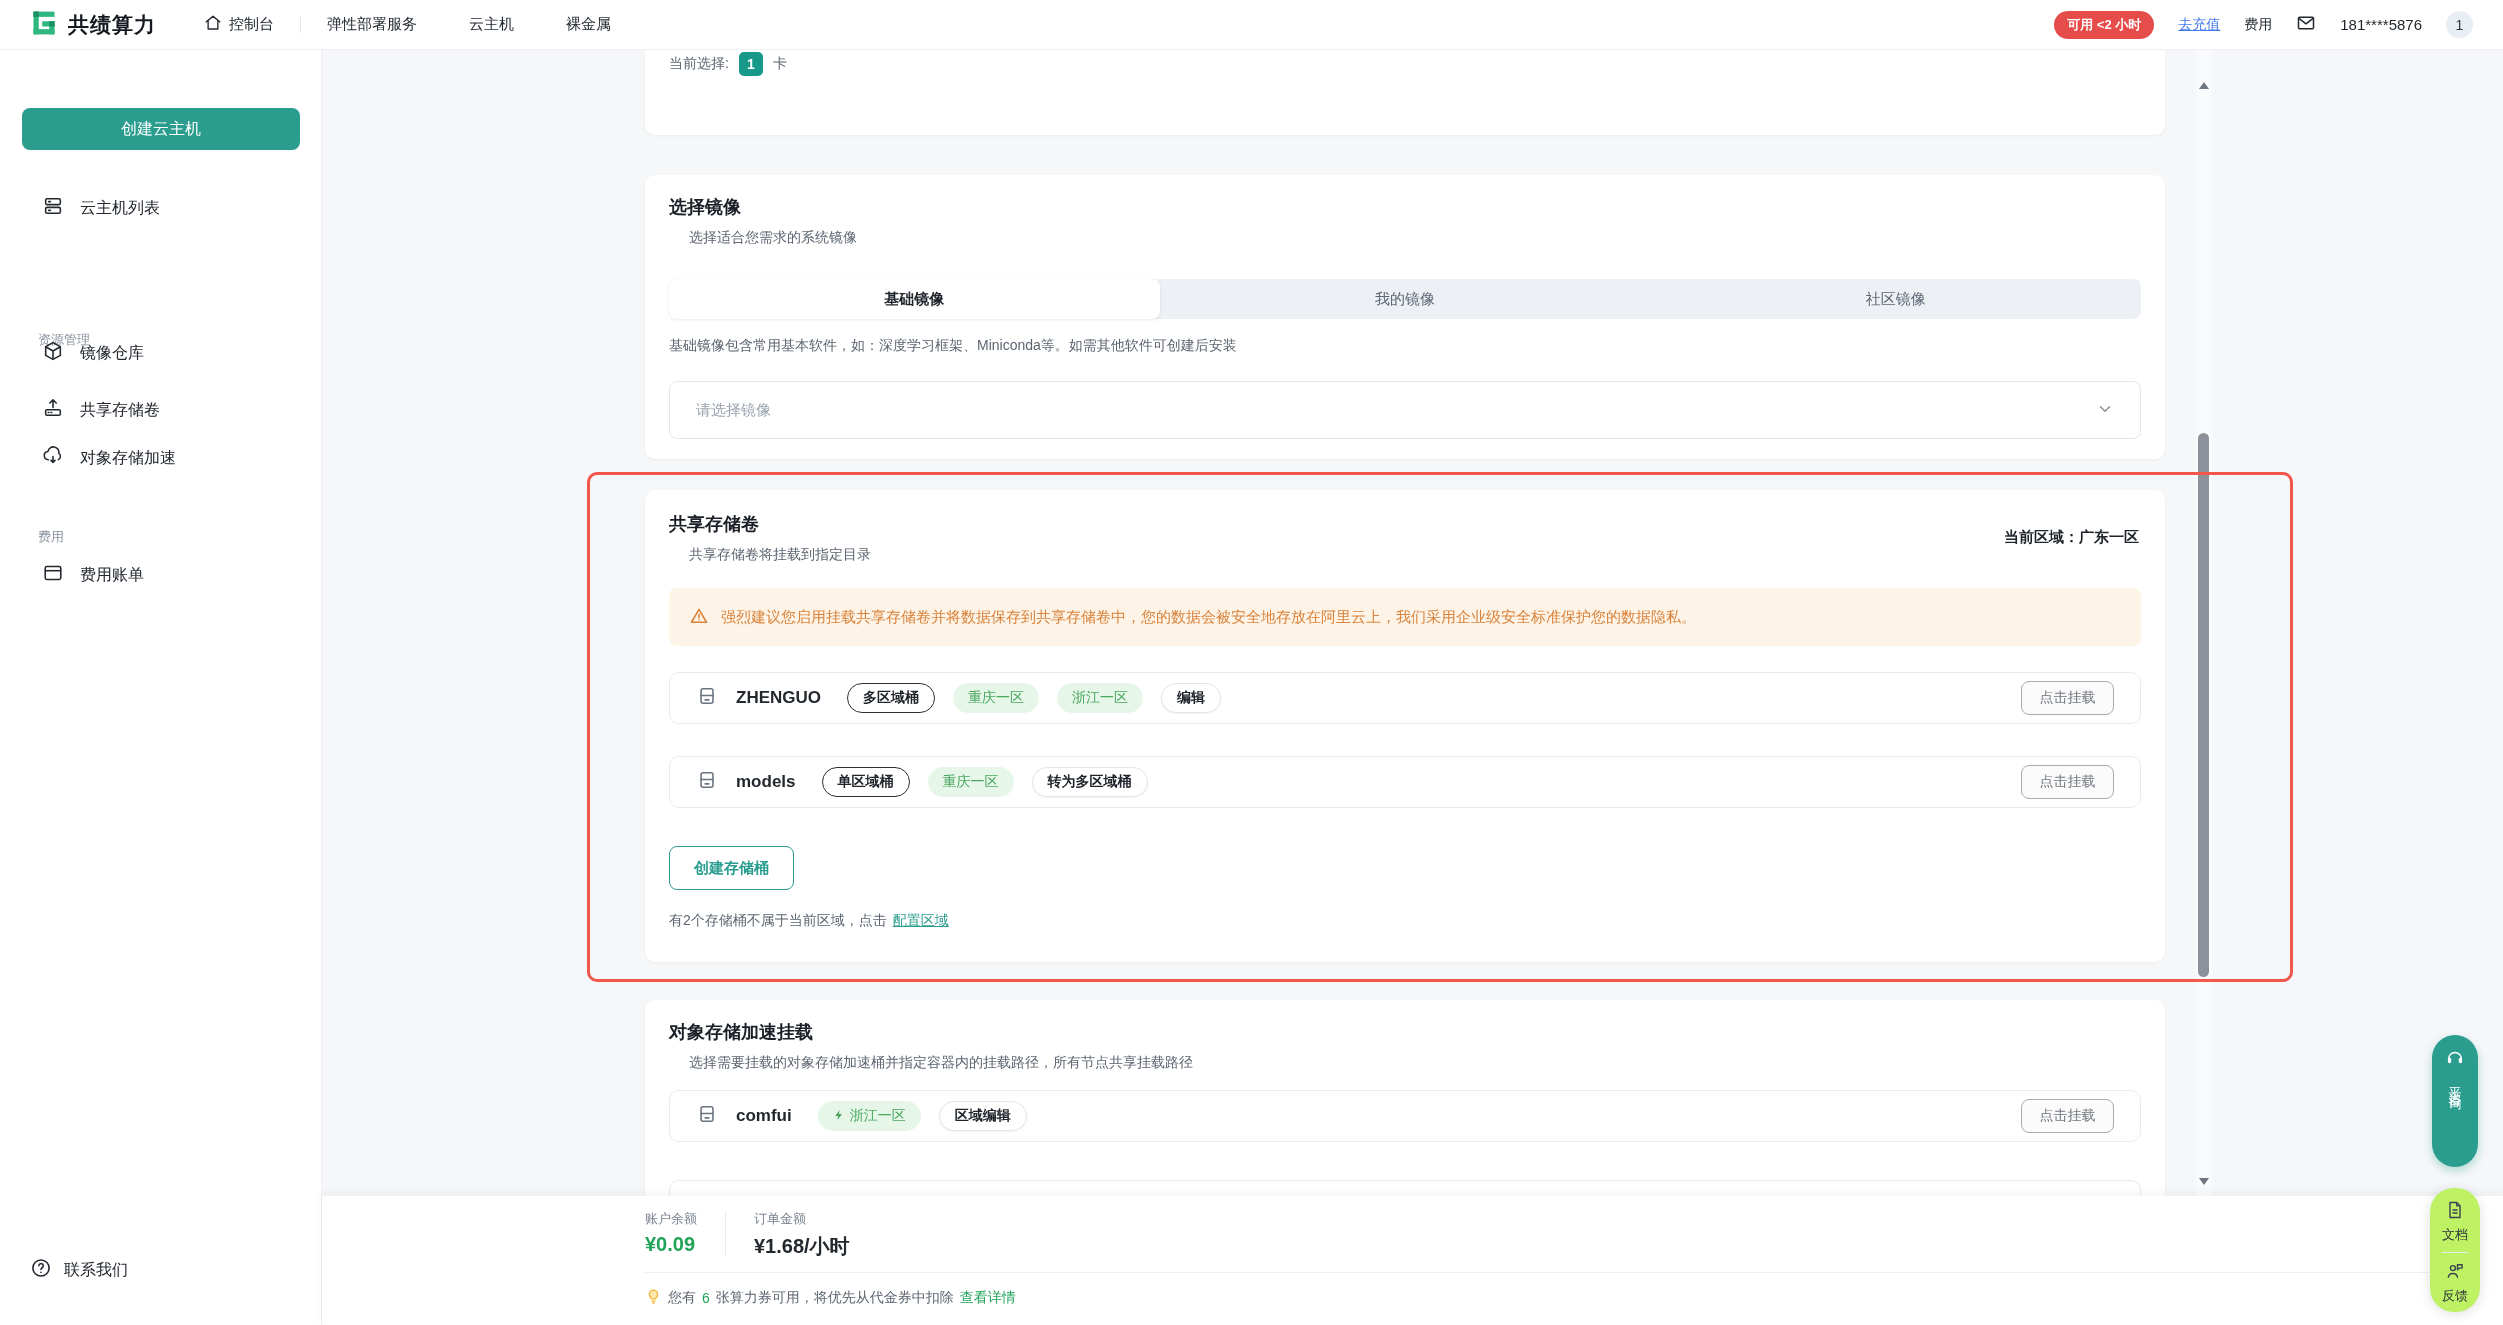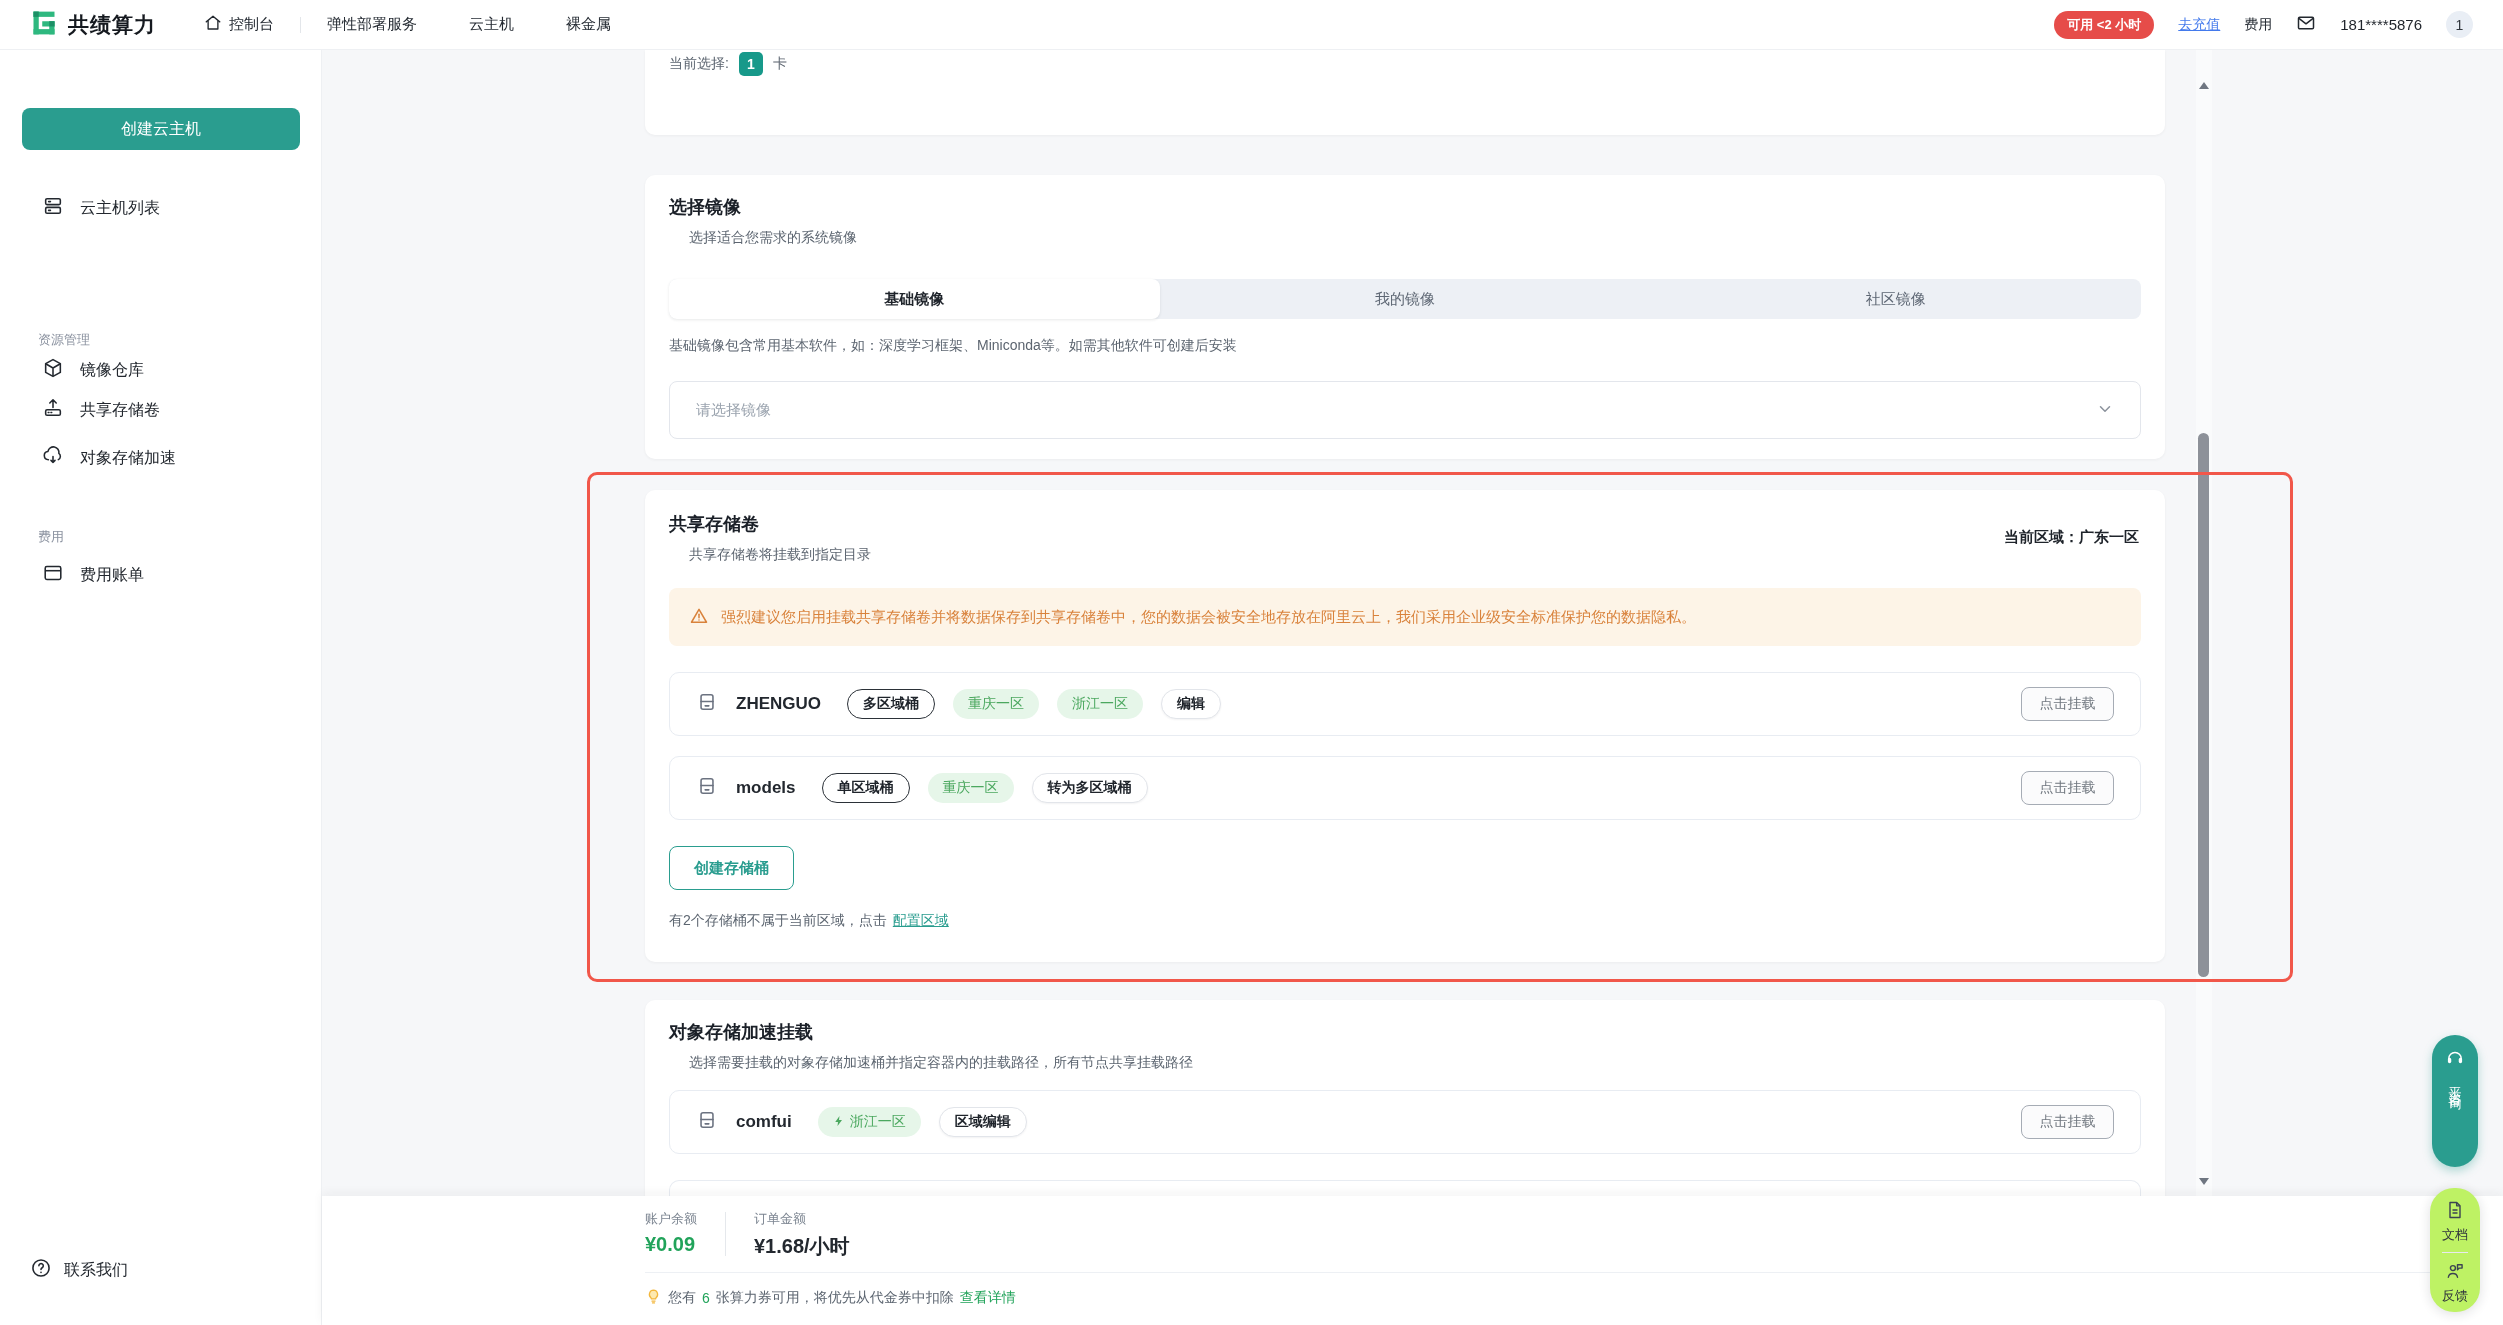--- a/index.html
+++ b/index.html
@@ -47,21 +47,21 @@
   .tab.active { background:#fff; color:#1f242b; font-weight:600; box-shadow:0 1px 3px rgba(30,35,43,.10); }
   .image-desc { position:absolute; left:24px; top:162px; font-size:14px; color:#5c6570; }
   .image-select { position:absolute; left:24px; top:206px; width:1472px; height:58px; border:1px solid #e3e6ec; border-radius:8px;
                   display:flex; align-items:center; padding:0 26px; font-size:15px; color:#9aa3ae; cursor:pointer; background:#fff; }
   .image-select .chev { margin-left:auto; color:#8b929c; }
 
   .card-shared { top:490px; height:472px; }
   .region-label { position:absolute; right:26px; top:38px; font-size:15px; font-weight:700; color:#1f242b; }
   .warning { position:absolute; left:24px; top:98px; width:1472px; height:58px; background:#fdf4e7; border-radius:8px;
              display:flex; align-items:center; gap:12px; padding:0 20px; font-size:15px; color:#d9823b; }
-  .bucket-row { position:absolute; left:24px; width:1472px; height:64px; border:1px solid #e8ecf2; border-radius:10px;
+  .bucket-row { position:absolute; left:24px; width:1472px; height:52px; border:1px solid #e8ecf2; border-radius:10px;
                 display:flex; align-items:center; gap:18px; padding:0 26px; background:#fff; }
   .row1 { top:182px; } .row2 { top:266px; }
   .bucket-name { font-size:17px; font-weight:600; color:#23282f; margin-right:8px; }
   .pill { height:30px; display:inline-flex; align-items:center; gap:5px; padding:0 15px; border-radius:999px; font-size:14px; white-space:nowrap; }
   .pill-outline-dark { border:1.5px solid #2b3138; color:#1f242b; font-weight:600; background:#fff; }
   .pill-green { background:#e6f6e9; color:#4ba85f; font-weight:500; }
   .pill-outline-light { border:1px solid #e2e5ea; color:#1f242b; font-weight:600; background:#fff; box-shadow:0 1px 2px rgba(30,35,43,.06); }
   .mount-btn { margin-left:auto; width:93px; height:34px; border:1px solid #a6acb5; border-radius:8px; background:#fbfbfc;
                color:#70777f; font-size:14px; font-family:inherit; cursor:pointer; }
   .create-bucket { position:absolute; left:24px; top:356px; height:44px; padding:0 24px; background:#fff; border:1px solid #2a9d8f;
@@ -174,21 +174,21 @@
           <rect x="4" y="4" width="16" height="6.5" rx="1.5"></rect>
             <rect x="4" y="13.5" width="16" height="6.5" rx="1.5"></rect>
           <path d="M7.2 7.2h2M7.2 16.8h2"></path>
         </svg>
       </span>
       <span>云主机列表</span>
     </div>
 
     <span class="side-label-sec" style="top:259px;margin-top:22px;">资源管理</span>
 
-    <div class="side-item" style="top:300px;">
+    <div class="side-item" style="top:283px;">
       <span>
         <svg width="22" height="22" viewBox="0 0 24 24" fill="none" stroke="#23282f" stroke-width="1.7" stroke-linejoin="round">
           <path d="M12 2.8l8 4.4v9.6l-8 4.4-8-4.4V7.2z"></path>
             <path d="M4.5 7.6L12 12l7.5-4.4M12 12v8.8"></path>
         </svg>
       </span>
       <span>镜像仓库</span>
     </div>
 
     <div class="side-item" style="top:340px;">

